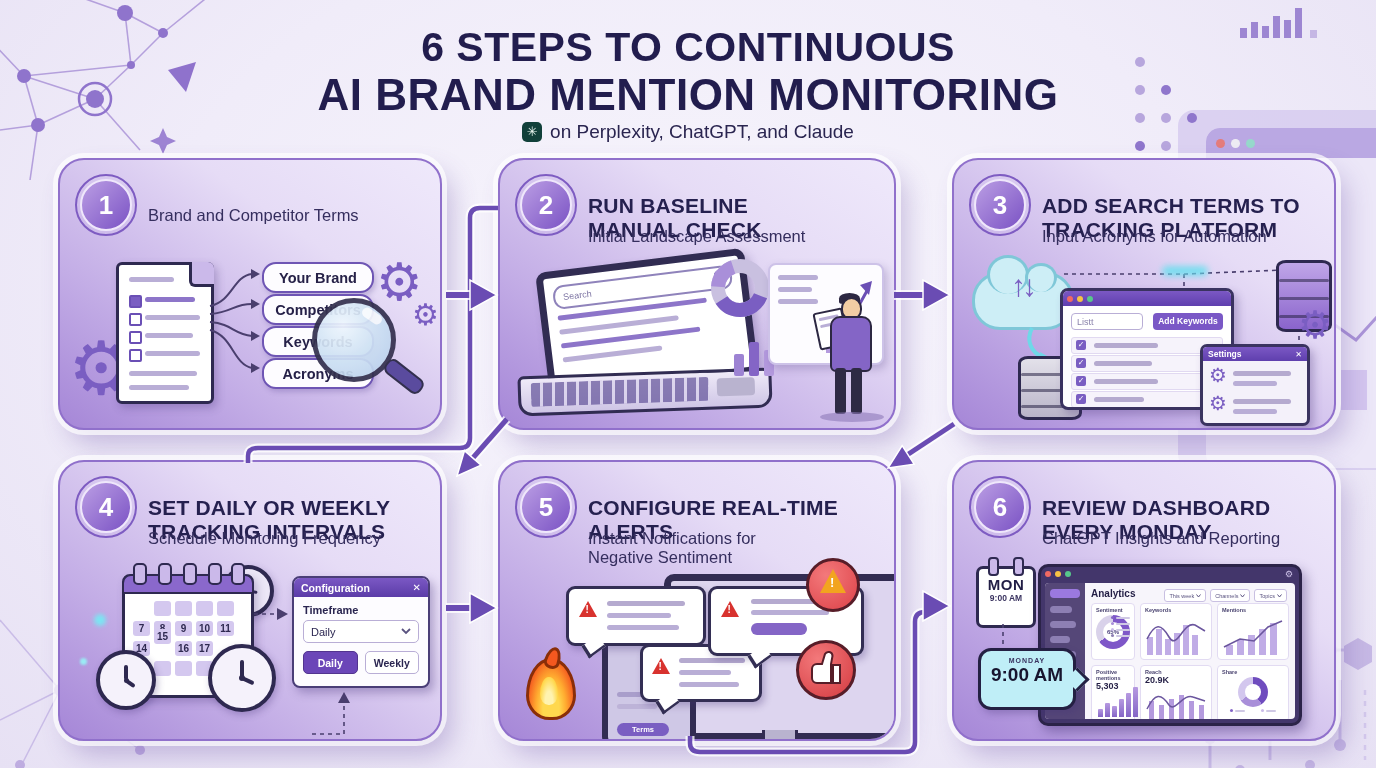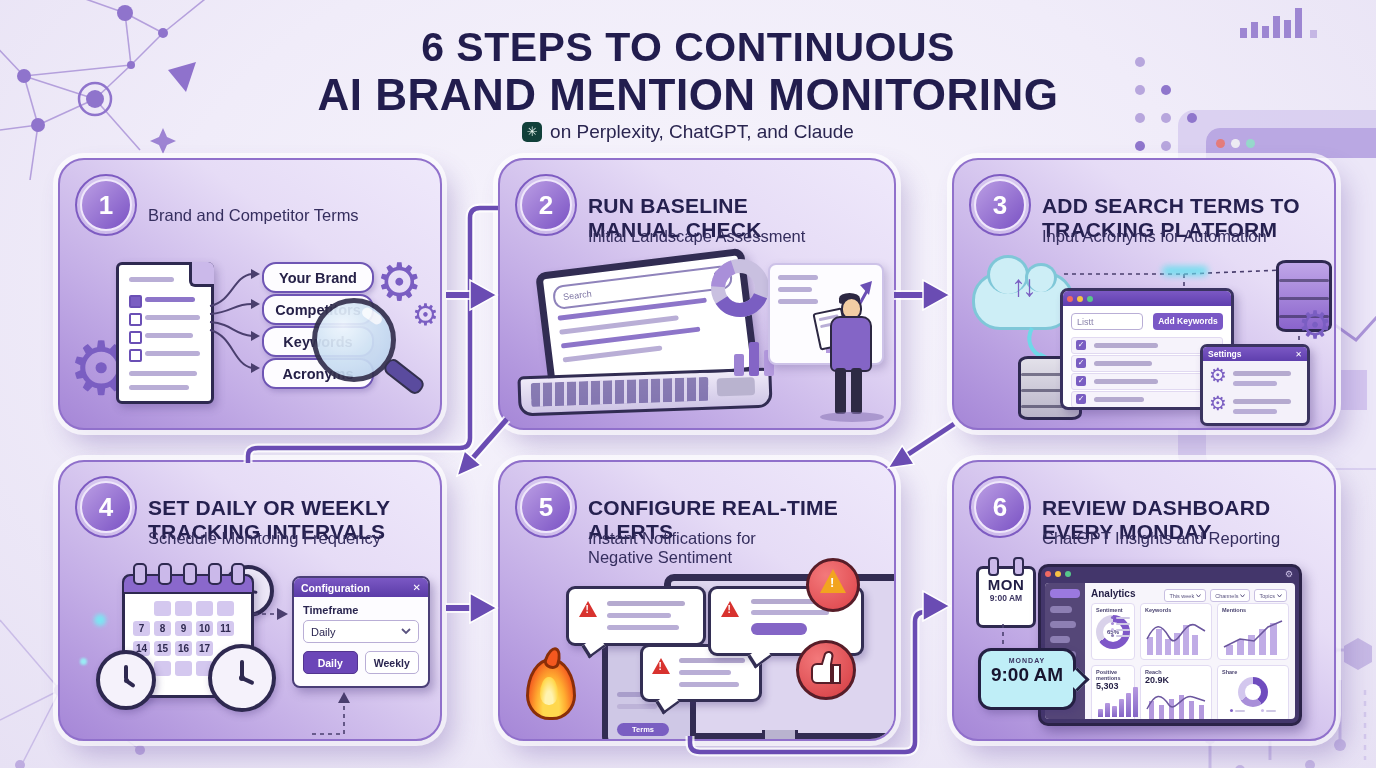--- a/index.html
+++ b/index.html
@@ -505,21 +505,21 @@
         <div class="cell4" style="left:29px;top:24px"></div>
           <div class="cell4" style="left:50px;top:24px"></div>
           <div class="cell4" style="left:71px;top:24px"></div>
           <div class="cell4" style="left:92px;top:24px"></div>
         <div class="cell4" style="left:8px;top:44px">7</div>
         <div class="cell4" style="left:29px;top:44px">8</div>
         <div class="cell4" style="left:50px;top:44px">9</div>
         <div class="cell4" style="left:71px;top:44px">10</div>
         <div class="cell4" style="left:92px;top:44px">11</div>
         <div class="cell4" style="left:8px;top:64px">14</div>
-        <div class="cell4" style="left:29px;top:64px">15</div>
+        <div class="cell4" style="left:29px;top:52px">15</div>
         <div class="cell4" style="left:50px;top:64px">16</div>
         <div class="cell4" style="left:71px;top:64px">17</div>
         <div class="cell4" style="left:29px;top:84px"></div>
           <div class="cell4" style="left:50px;top:84px"></div>
           <div class="cell4" style="left:71px;top:84px"></div>
       </div>
       <div class="clock" style="left:36px;top:188px;width:52px;height:52px;">
         <div class="hh" style="width:3.5px;height:15px;margin-left:-1.75px;margin-top:-15px;"></div>
         <div class="mm" style="width:3.5px;height:11px;margin-left:-1.75px;margin-top:-11px;transform:rotate(125deg);"></div>
         <div class="abs" style="left:50%;top:50%;width:5px;height:5px;margin:-2.5px;background:#2e2950;border-radius:50%"></div>

